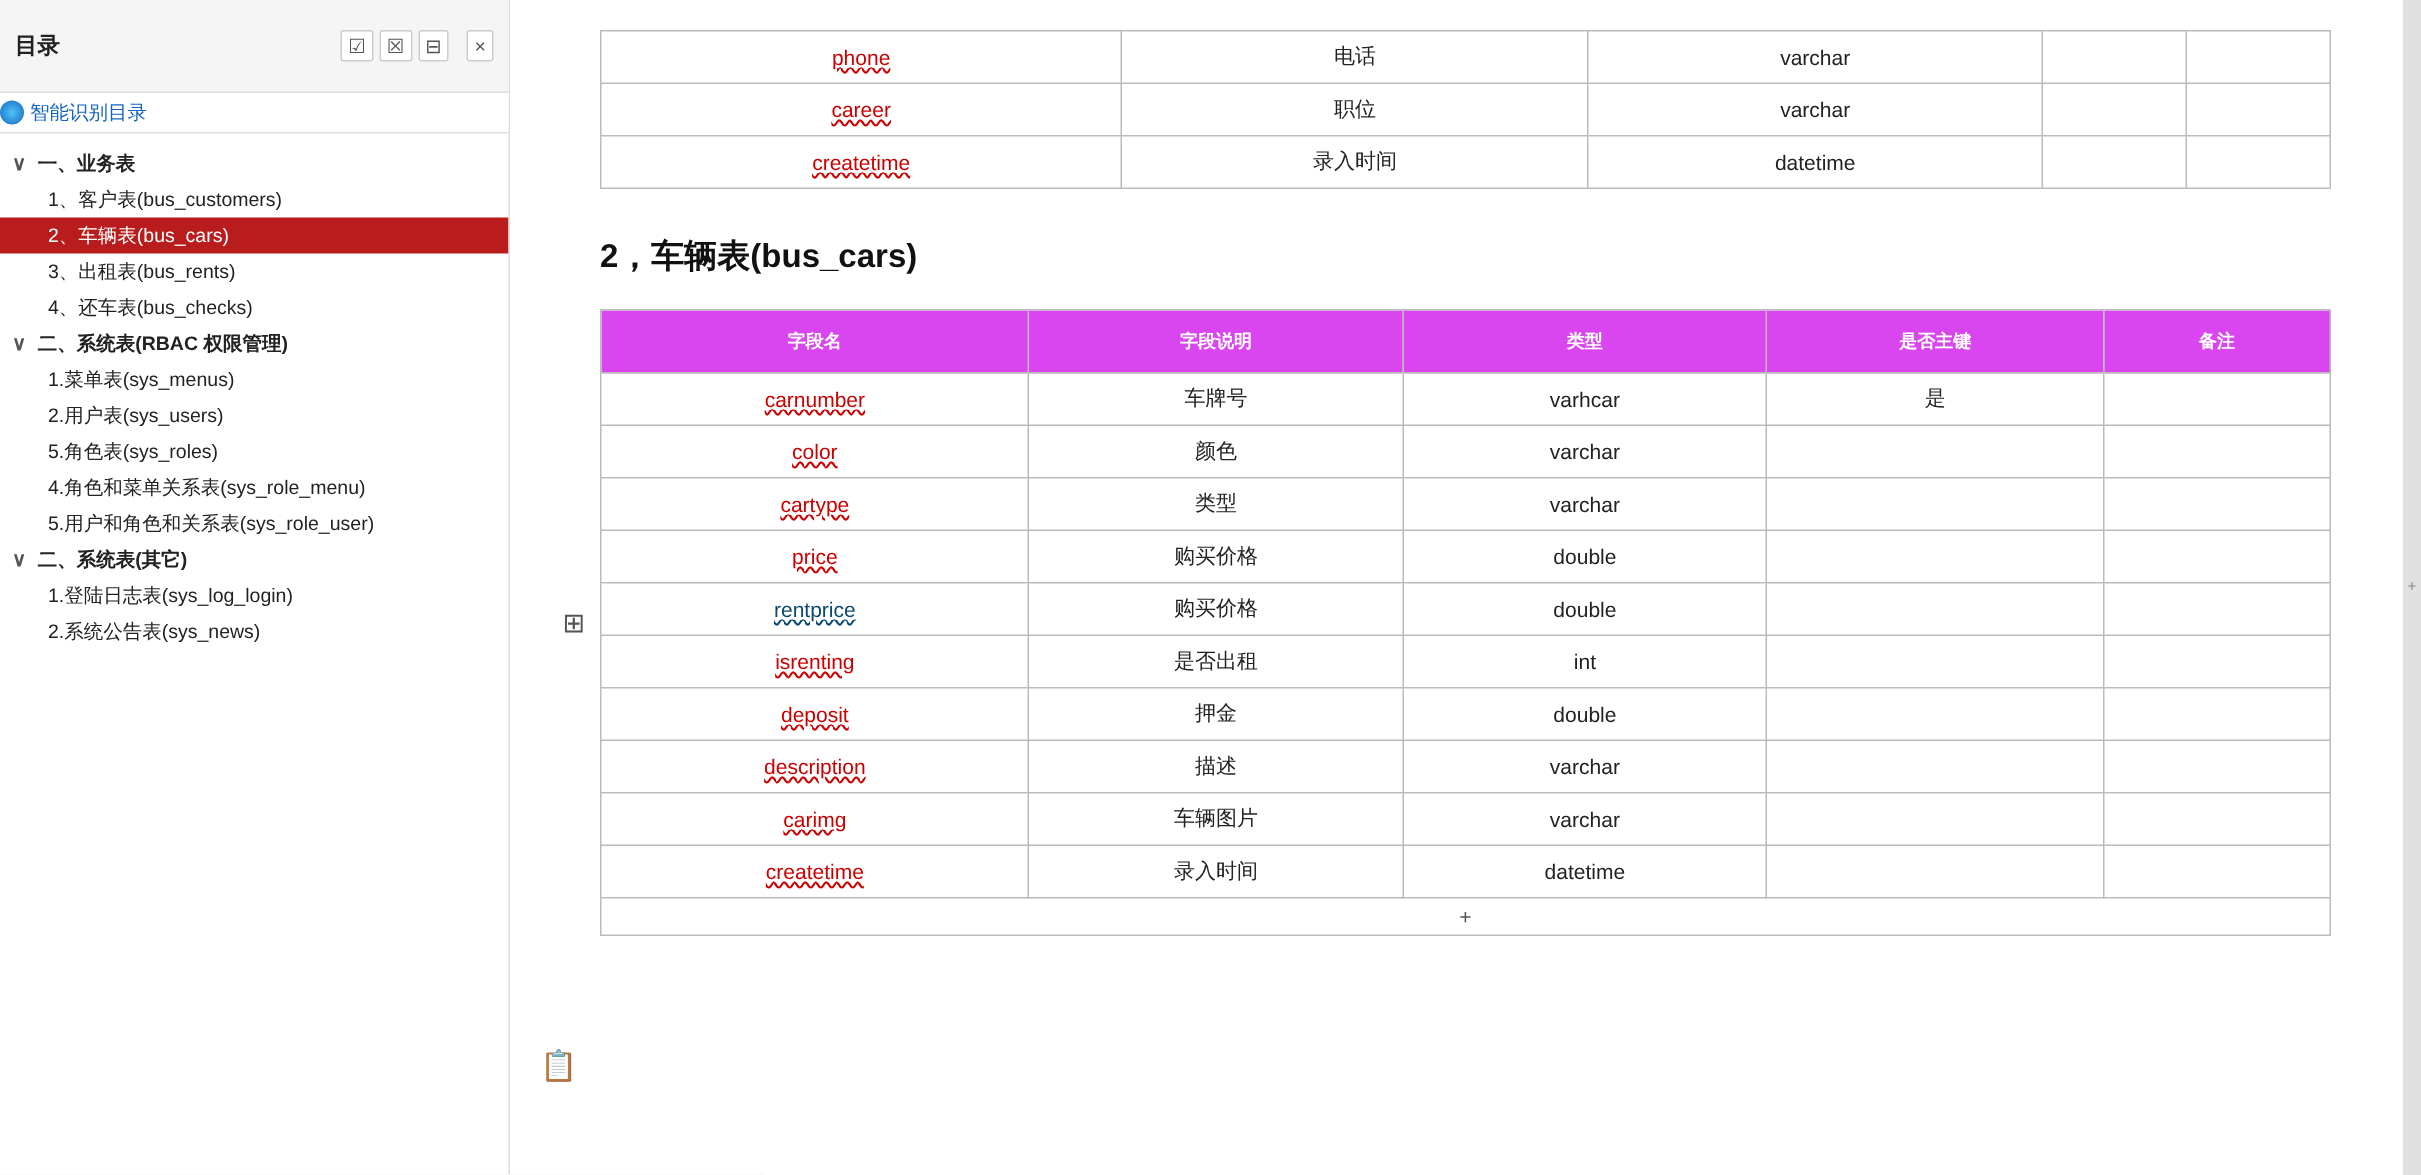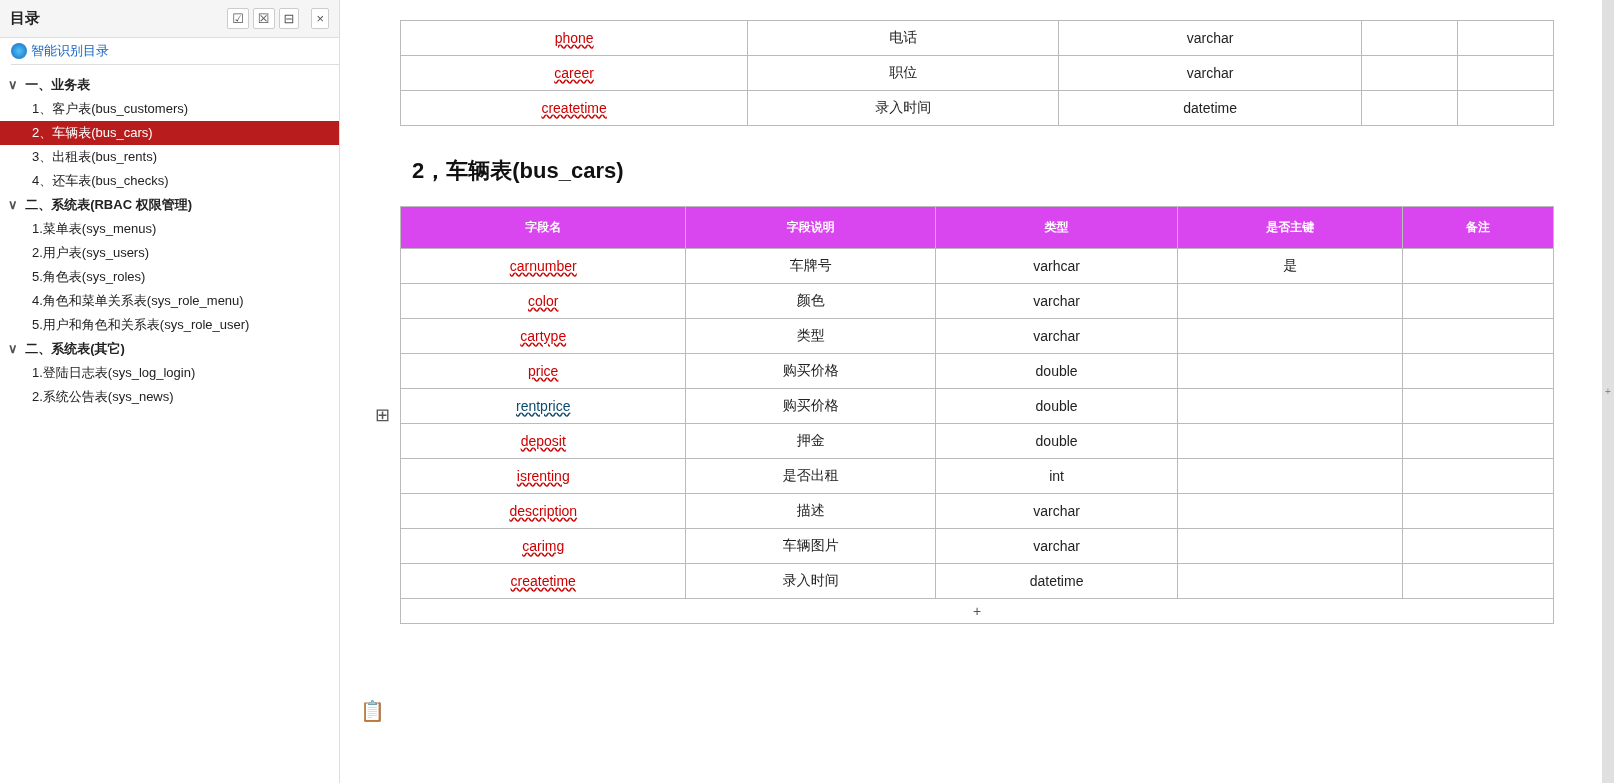--- a/index.html
+++ b/index.html
@@ -12,21 +12,21 @@
       background: #fff;
       border-right: 1px solid #ddd;
       display: flex;
       flex-direction: column;
       height: 100%;
     }
     .sidebar-header {
       display: flex;
       align-items: center;
       justify-content: space-between;
-      padding: 8px 10px;
+      padding: 20px 10px;
       border-bottom: 1px solid #ddd;
       background: #f5f5f5;
     }
     .sidebar-title {
       font-size: 15px;
       font-weight: bold;
       color: #222;
     }
     .sidebar-header-icons {
       display: flex;
@@ -48,21 +48,20 @@
       cursor: pointer;
       margin-left: 8px;
     }
     .sidebar-smart-btn {
       display: flex;
       align-items: center;
       gap: 4px;
       padding: 4px 0;
       background: #fff;
       border-bottom: 1px solid #ddd;
-      margin-left: 11px;
     }
     .smart-icon {
       width: 16px; height: 16px;
       background: radial-gradient(circle, #4fc3f7, #1565c0);
       border-radius: 50%;
       display: inline-block;
     }
     .smart-label { color: #1565c0; font-size: 13px; cursor: pointer; }
 
     .sidebar-tree {
@@ -117,21 +116,21 @@
       font-size: 12px;
       padding: 12px;
     }
     .doc-table td {
       background: #fff;
     }
 
     .section-heading {
       font-size: 22px;
       font-weight: bold;
-      margin: 30px 0 20px 12px;
+      margin: 30px 0 20px 0;
       color: #111;
     }
 
     .top-partial-table {
       margin-bottom: 0;
       padding-left: 48px;
     }
 
     .relative-wrapper {
       position: relative;
@@ -297,30 +296,30 @@
               <td></td>
             </tr>
             <tr>
               <td style="color: #0c4a6e; text-decoration: underline wavy;">rentprice</td>
               <td>购买价格</td>
               <td>double</td>
               <td></td>
               <td></td>
             </tr>
             <tr>
+              <td style="color: rgb(204, 0, 0); text-decoration: underline wavy;">isrenting</td>
+              <td>是否出租</td>
+              <td>int</td>
+              <td></td>
+              <td></td>
+            </tr>
+            <tr>
               <td style="color: rgb(204, 0, 0); text-decoration: underline wavy;">deposit</td>
               <td>押金</td>
               <td>double</td>
-              <td></td>
-              <td></td>
-            </tr>
-            <tr>
-              <td style="color: rgb(204, 0, 0); text-decoration: underline wavy;">isrenting</td>
-              <td>是否出租</td>
-              <td>int</td>
               <td></td>
               <td></td>
             </tr>
             <tr>
               <td style="color: rgb(204, 0, 0); text-decoration: underline wavy;">description</td>
               <td>描述</td>
               <td>varchar</td>
               <td></td>
               <td></td>
             </tr>

